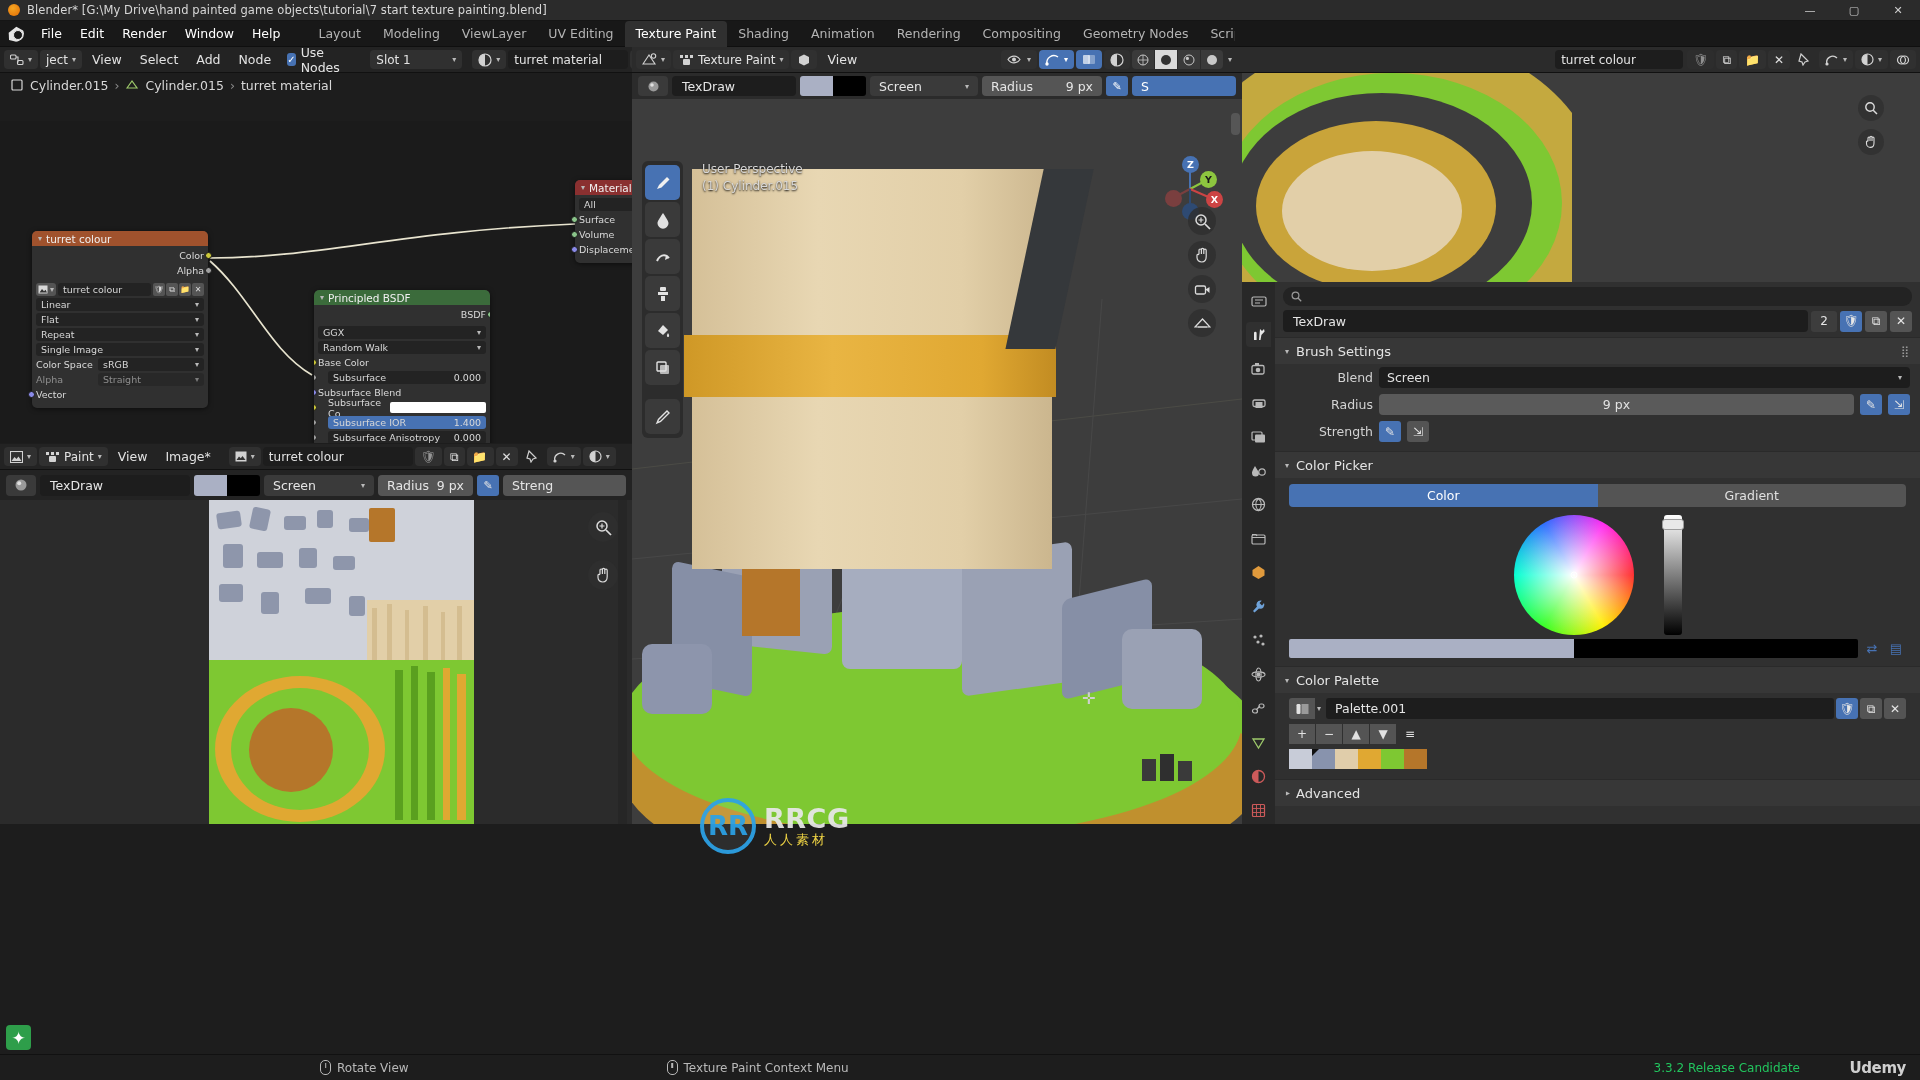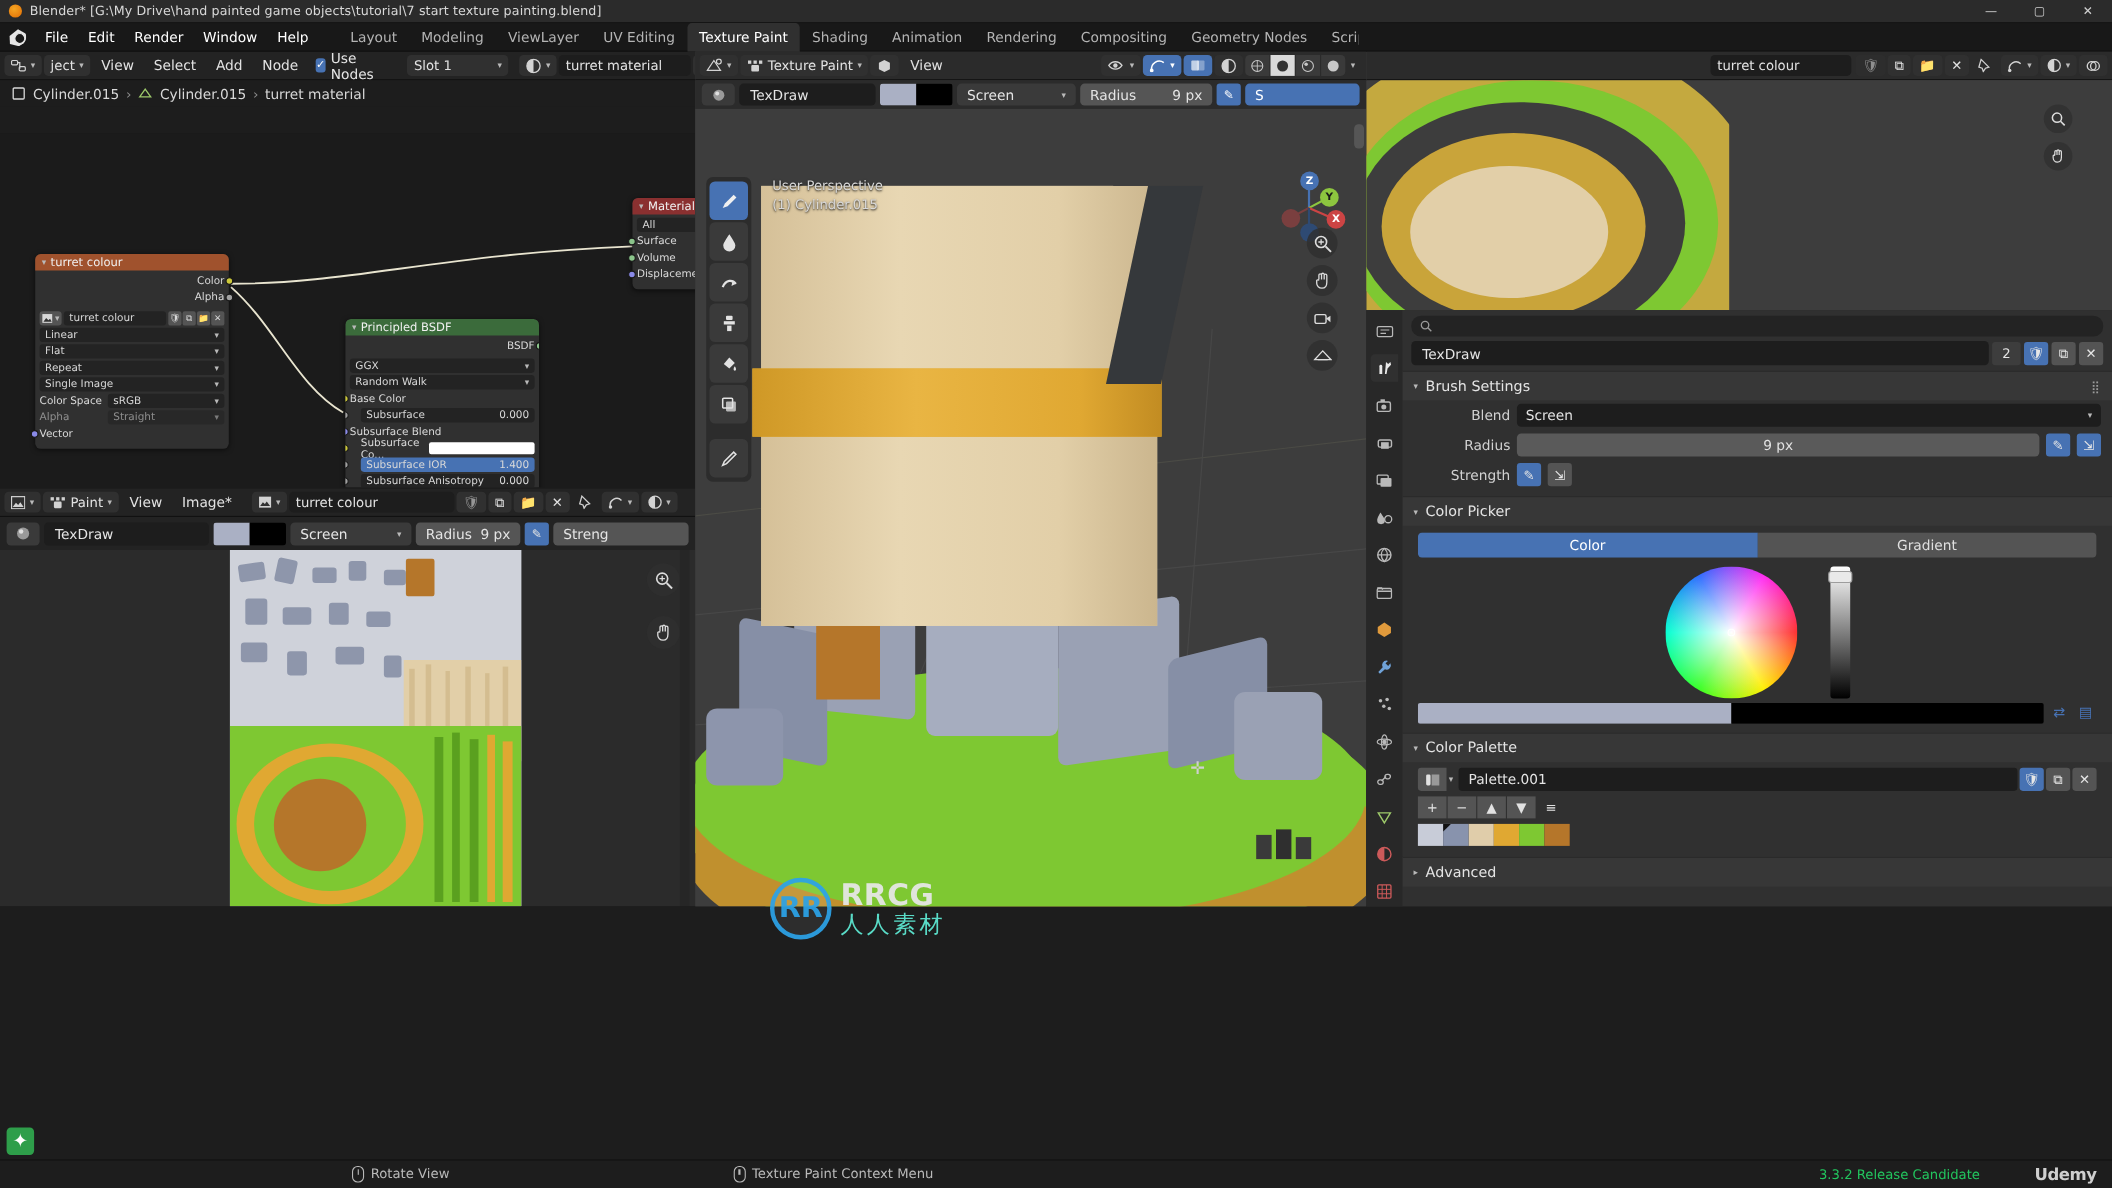--- a/index.html
+++ b/index.html
@@ -221,36 +221,36 @@
   .statusbar {
     position: absolute; left: 0; bottom: 0; width: 1920px; height: 26px;
     background: #1d1d1d; display: flex; align-items: center; gap: 18px; padding-left: 320px;
     font-size: 12px; color: #b9b9b9; border-top: 1px solid #111;
   }
   .mouse-ic {
     width: 11px; height: 15px; border: 1.4px solid #b9b9b9; border-radius: 5px; position: relative; flex: none;
   }
   .mouse-ic::after { content:""; position:absolute; left:50%; top:1.5px; width:1.6px; height:5px;
                      background:#b9b9b9; transform: translateX(-50%); }
-  .st-item { display: flex; gap: 6px; }
+  .st-item { display: flex; align-items: center; gap: 6px; }
   .version { position: absolute; right: 120px; font-size: 12px; color: #22c55e; }
   .udemy { position: absolute; right: 14px; display: flex; align-items: center;
            gap: 4px; color: #cfcfcf; font-size: 15px; font-weight: bold; letter-spacing: -.4px; }
   .watermark {
     position: absolute; left: 700px; top: 795px; width: 200px; height: 62px;
     display: flex; align-items: center; gap: 8px; opacity: .93;
   }
   .wm-circle {
     width: 56px; height: 56px; border-radius: 50%; border: 4px solid #2da3e8;
     display: flex; align-items: center; justify-content: center; color: #2da3e8;
     font-size: 26px; font-weight: bold; background: rgba(255,255,255,.08);
   }
   .wm-text { display: flex; flex-direction: column; line-height: 1.05; }
   .wm-text .t1 { color: #e8e8e8; font-size: 27px; font-weight: bold; letter-spacing: .5px; }
-  .wm-text .t2 { color: #5eead4; font-size: 21px; letter-spacing: 3px; }
+  .wm-text .t2 { color: #fde047; font-size: 13px; letter-spacing: 3px; }
 
   .start-btn {
     position: absolute; left: 6px; bottom: 30px; width: 25px; height: 25px;
     border-radius: 4px; background: #2e9e4a; display: flex; align-items: center;
     justify-content: center; color: #fff; font-size: 17px;
   }
 </style>
 </head>
 <body>
 

